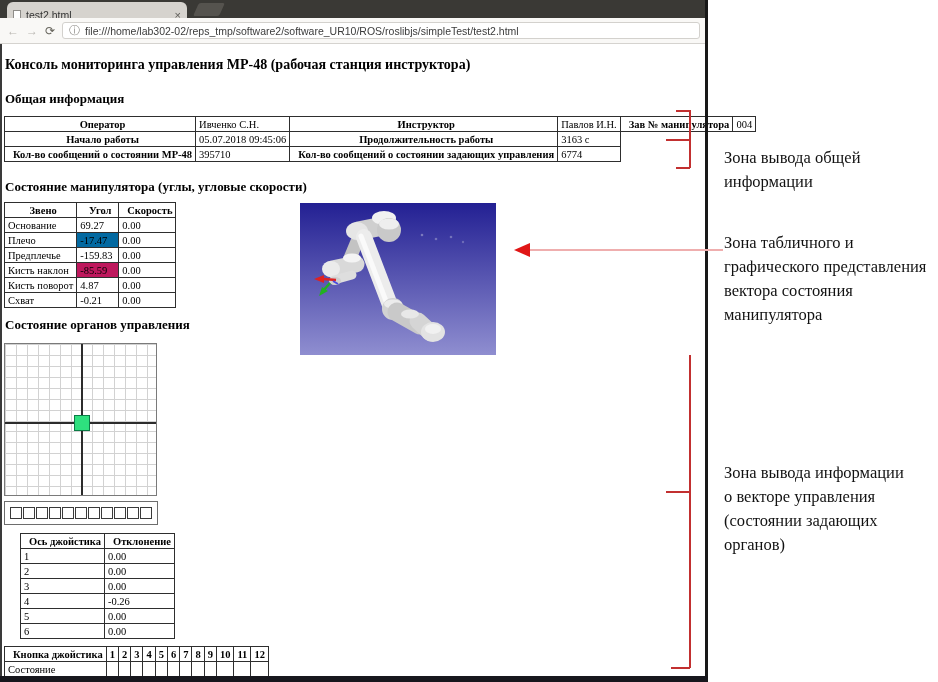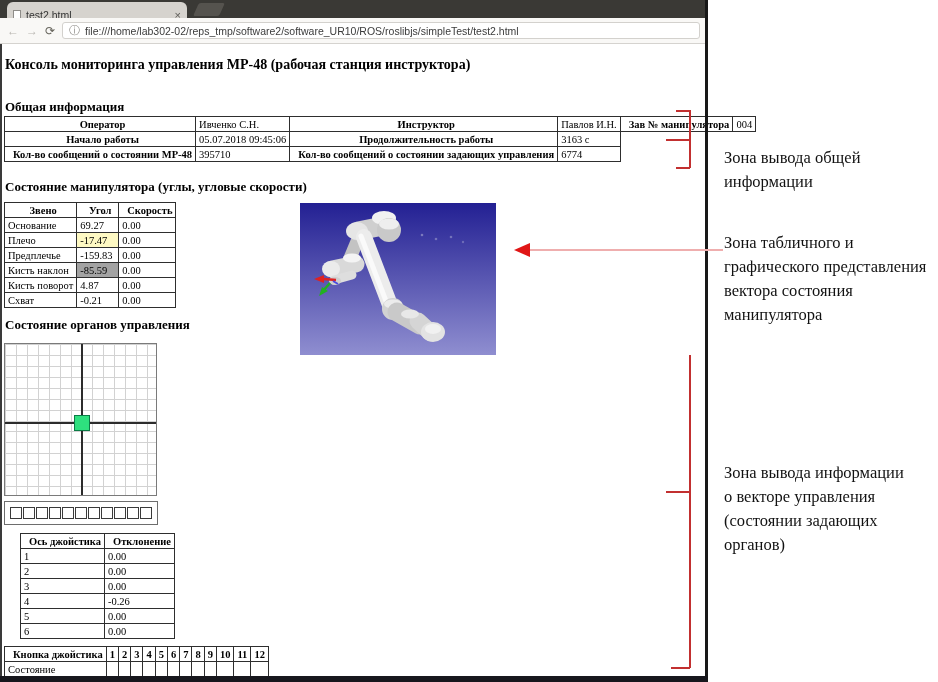--- a/index.html
+++ b/index.html
@@ -35,22 +35,22 @@
   .abs { position:absolute; }
   .h1 { font-size:14px; font-weight:bold; white-space:nowrap; }
   .h3 { font-size:13px; font-weight:bold; white-space:nowrap; }
 
   table { border-collapse:collapse; font-family:"Liberation Serif", serif; font-size:10.5px; }
   td, th { border:1px solid #2e2e2e; padding:0 3px; height:15px; white-space:nowrap;
            font-weight:normal; text-align:left; vertical-align:middle; }
   th.b { font-weight:bold;padding-left:8px; }
   .c { text-align:center; }
   td.noline { border:none; }
-  .hl-yellow { background:#fef9c3; }
-  .hl-orange { background:#a3a3a3; }
+  .hl-yellow { background:#0369a1; }
+  .hl-orange { background:#be185d; }
 
   
   .pad { width:153px; height:153px; border:1px solid #7a7a7a; background:#fff;
          background-image:
            repeating-linear-gradient(to right, #d2d2d2 0 1px, transparent 1px 10.93px),
            repeating-linear-gradient(to bottom, #d2d2d2 0 1px, transparent 1px 10.93px);
          position:relative; }
   .pad-vaxis { position:absolute; left:76px; top:0; width:2px; height:100%; background:#2c2c2c; }
   .pad-haxis { position:absolute; top:78px; left:0; height:2px; width:100%; background:#2c2c2c; }
   .pad-marker { position:absolute; left:69px; top:71px; width:16px; height:16px;
@@ -93,21 +93,21 @@
     <div class="urlbar">
       <span class="info-ic">ⓘ</span>
       <span class="url-text">file:///home/lab302-02/reps_tmp/software2/software_UR10/ROS/roslibjs/simpleTest/test2.html</span>
     </div>
   </div>
 
   <div class="content">
 
     <div class="abs h1" style="left:5px; top:13px;">Консоль мониторинга управления МР-48 (рабочая станция инструктора)</div>
 
-    <div class="abs h3" style="left:5px; top:47px;margin-top:8px;">Общая информация</div>
+    <div class="abs h3" style="left:5px; top:47px;">Общая информация</div>
 
     <table class="abs" style="left:4px; top:72px;">
       <tbody>
           <tr>
         <th class="b c" style="width:162px;">Оператор</th>
         <td style="width:82px;">Ивченко С.Н.</td>
         <th class="b c" style="width:228px;">Инструктор</th>
         <td style="width:57px;">Павлов И.Н.</td>
         <th class="b" style="width:93px;">Зав № манипулятора</th>
         <td style="width:22px;">004</td>

